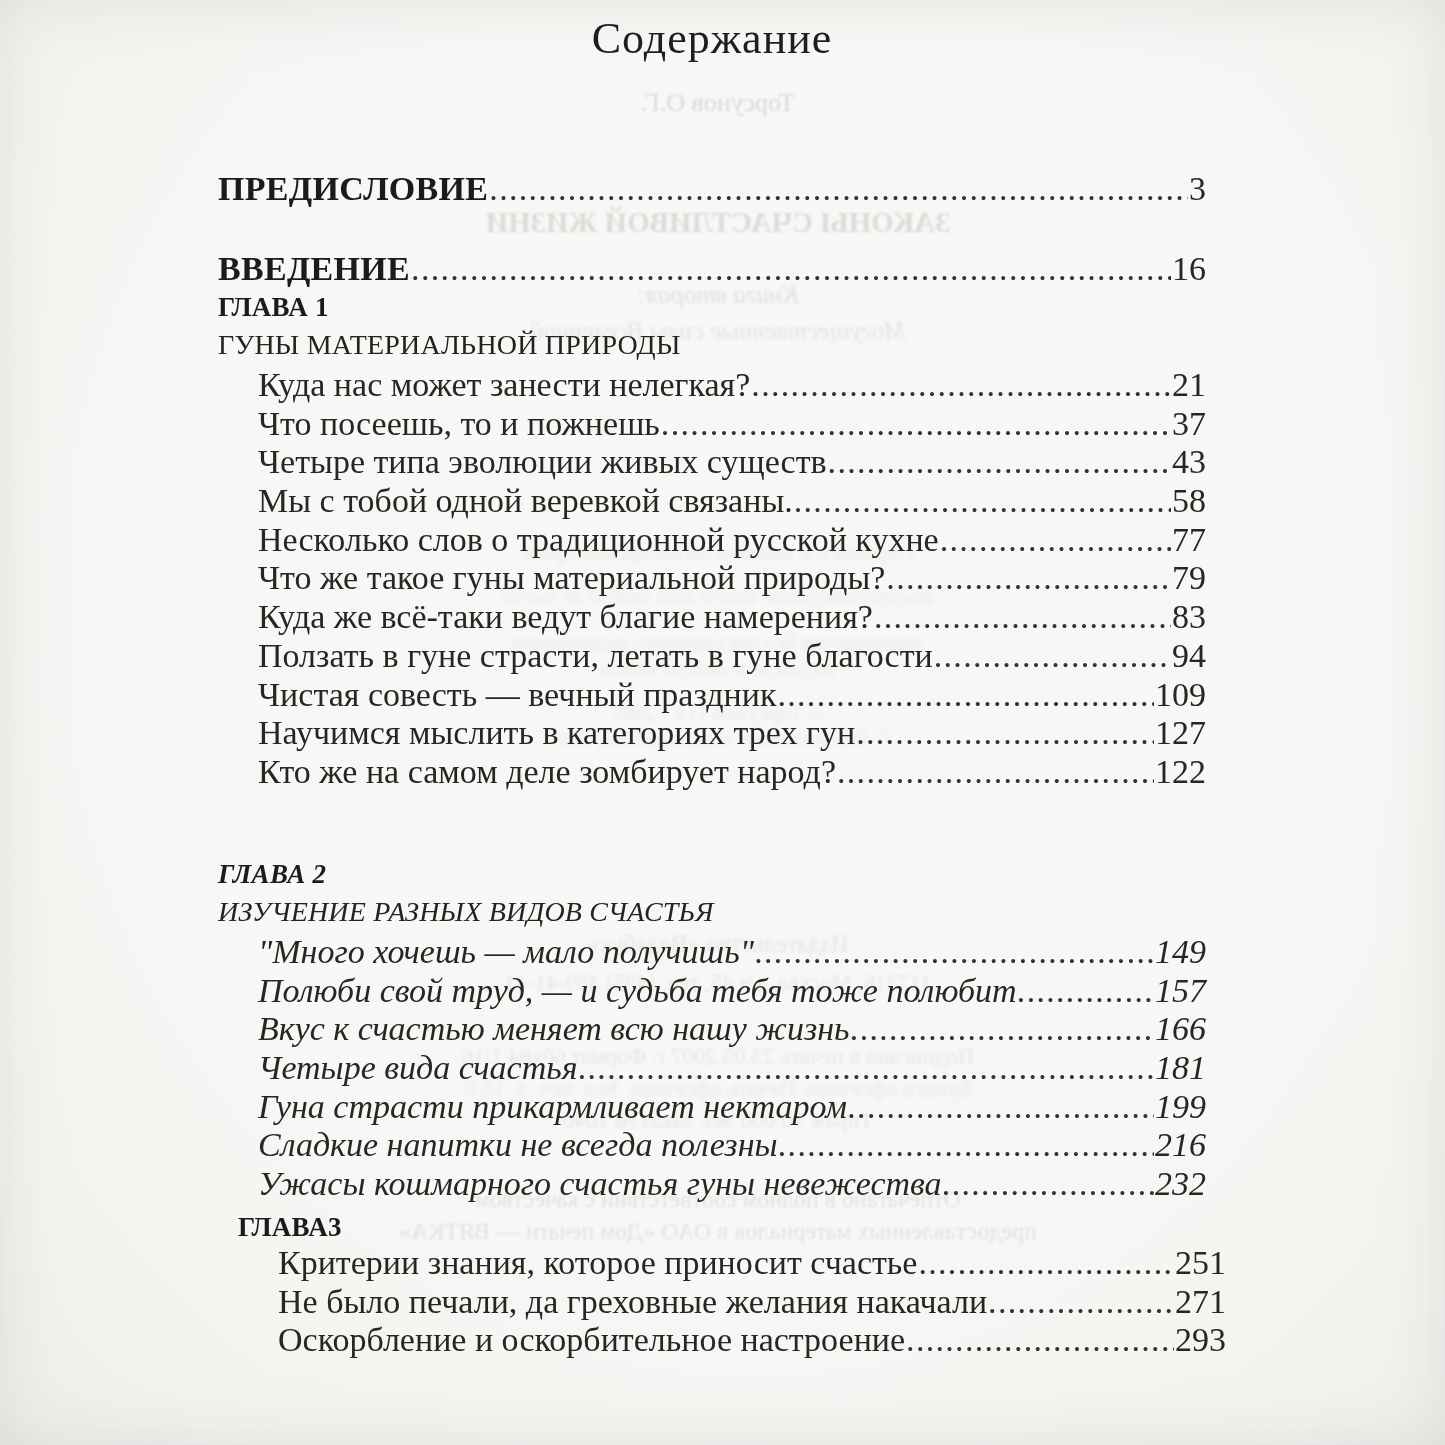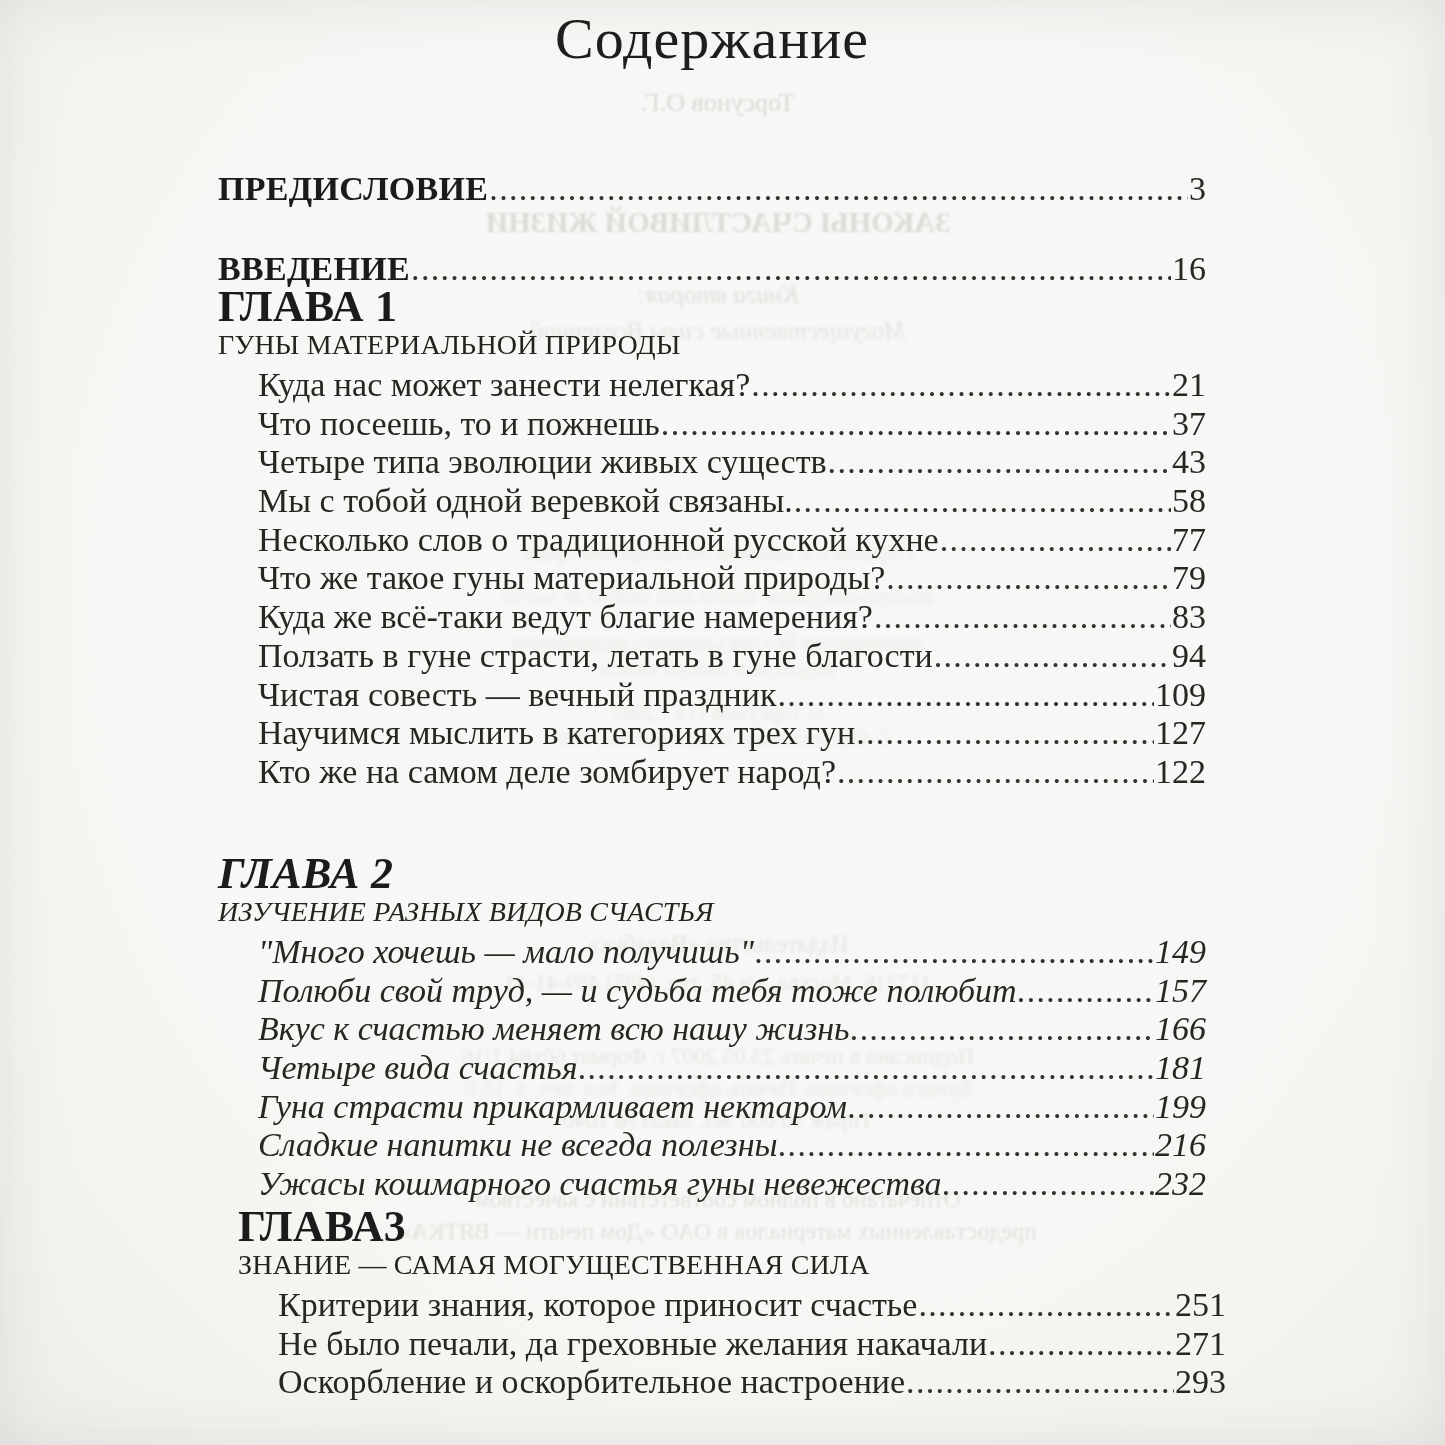--- a/index.html
+++ b/index.html
@@ -10,37 +10,37 @@
   }
   .page{
     position:relative;width:1445px;height:1445px;
     background:radial-gradient(ellipse at 52% 42%, #f7f7f5 55%, #f2f2ef 85%, #ecece9 100%);
     box-shadow:inset 0 0 60px rgba(190,190,185,0.35);
     overflow:hidden;
   }
   .title{
     position:absolute;top:2px;left:218px;width:988px;
     margin:0;text-align:center;
-    font-size:58px;line-height:74px;font-weight:400;
+    font-size:44px;line-height:74px;font-weight:400;
     color:#1f1e1c;letter-spacing:1px;
   }
   .abs{position:absolute;left:218px;width:988px;}
   .toc-row{
     display:flex;align-items:baseline;
     height:38.7px;font-size:34px;color:#272623;
   }
   .toc-row .t{white-space:nowrap;text-align:right;}
   .toc-row .leader{
     flex:1 1 auto;overflow:hidden;white-space:nowrap;
     letter-spacing:1.3px;margin:0 1px;color:#34332f;
   }
   .toc-row .n{white-space:nowrap;}
   .front-row .t{font-weight:700;color:#1c1b19;letter-spacing:0.3px;}
   .chapter .head{
-    height:34px;font-size:44px;font-weight:700;
+    height:34px;font-size:27px;font-weight:700;
     color:#1c1b19;letter-spacing:0.3px;line-height:34px;
   }
   .chapter .chtitle{
     height:42px;font-size:28px;font-weight:400;
     color:#24231f;letter-spacing:0.2px;line-height:42px;white-space:nowrap;
   }
   .chapter .rows .toc-row{padding-left:40px;}
   .ghost-layer{position:absolute;inset:0;pointer-events:none;}
   .ghost{
     position:absolute;left:158px;width:1120px;text-align:center;
@@ -180,21 +180,20 @@
           </div>
           <div class="toc-row ">
             <span class="t">Ужасы кошмарного счастья гуны невежества</span>
             <span class="leader">............................................................................................................................................................................................................................</span>
             <span class="n">232</span>
           </div>
         </div>
       </div>
       <div class="chapter abs" style="top: 1210px; margin-left: 20px;">
         <div class="head">ГЛАВА3</div>
-        <div class="chtitle">ЗНАНИЕ — САМАЯ МОГУЩЕСТВЕННАЯ СИЛА</div>
         <div class="rows">
           <div class="toc-row ">
             <span class="t">Критерии знания, которое приносит счастье</span>
             <span class="leader">............................................................................................................................................................................................................................</span>
             <span class="n">251</span>
           </div>
           <div class="toc-row ">
             <span class="t">Не было печали, да греховные желания накачали</span>
             <span class="leader">............................................................................................................................................................................................................................</span>
             <span class="n">271</span>

